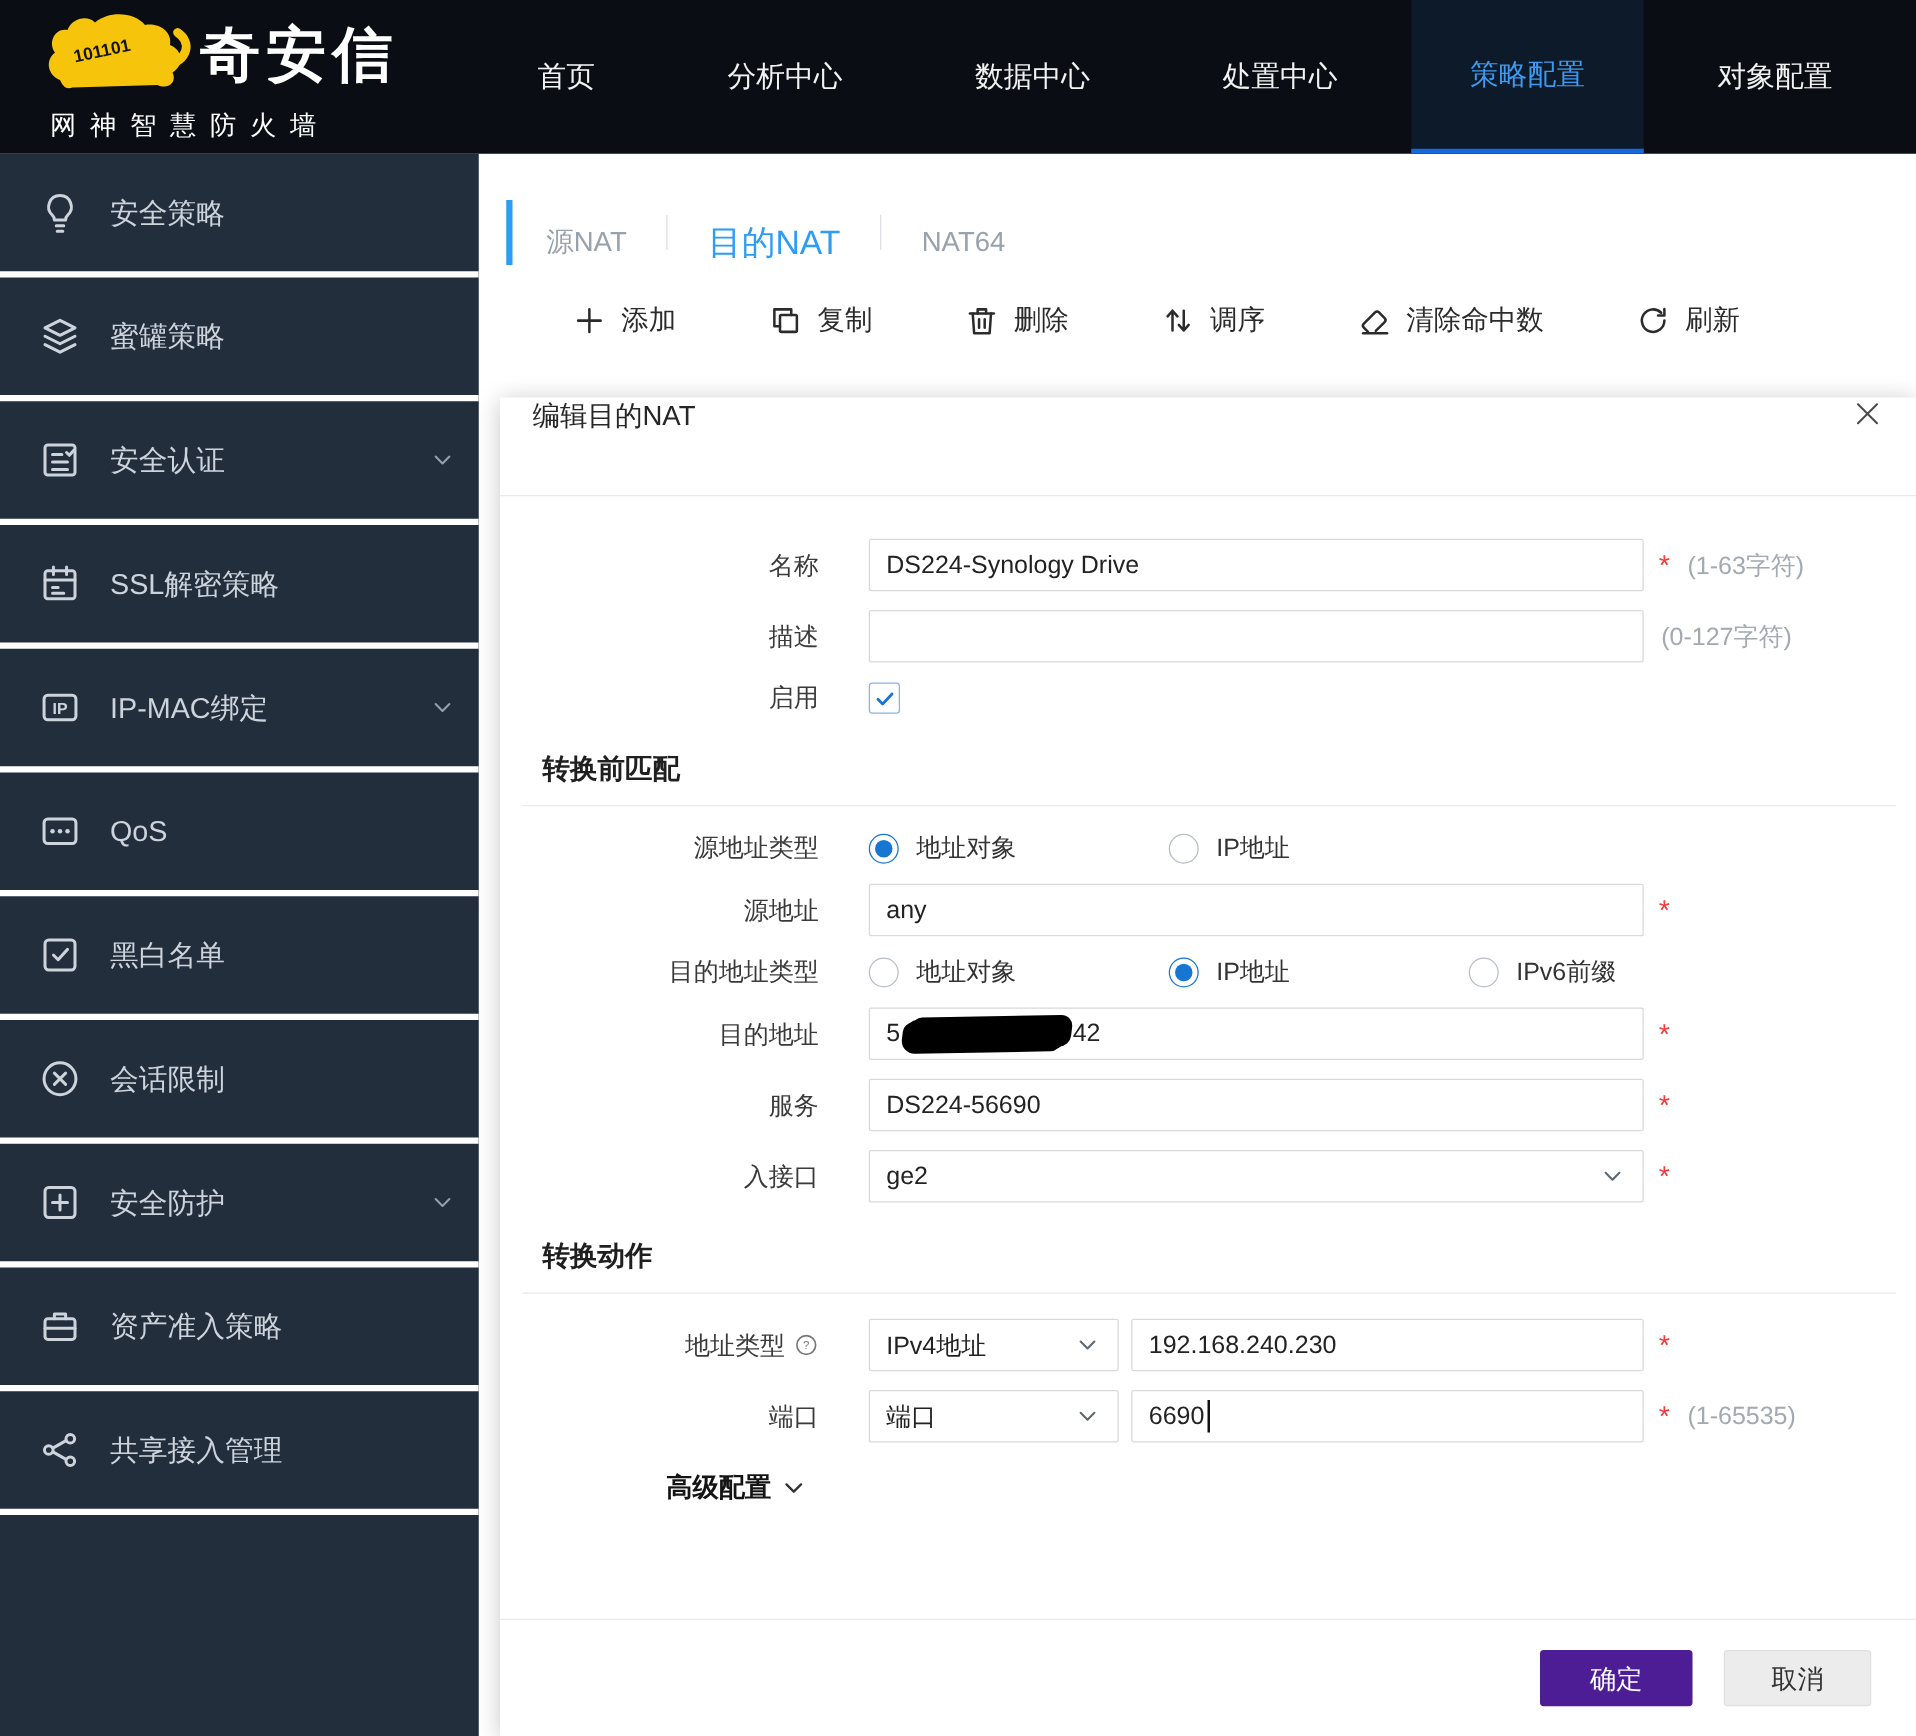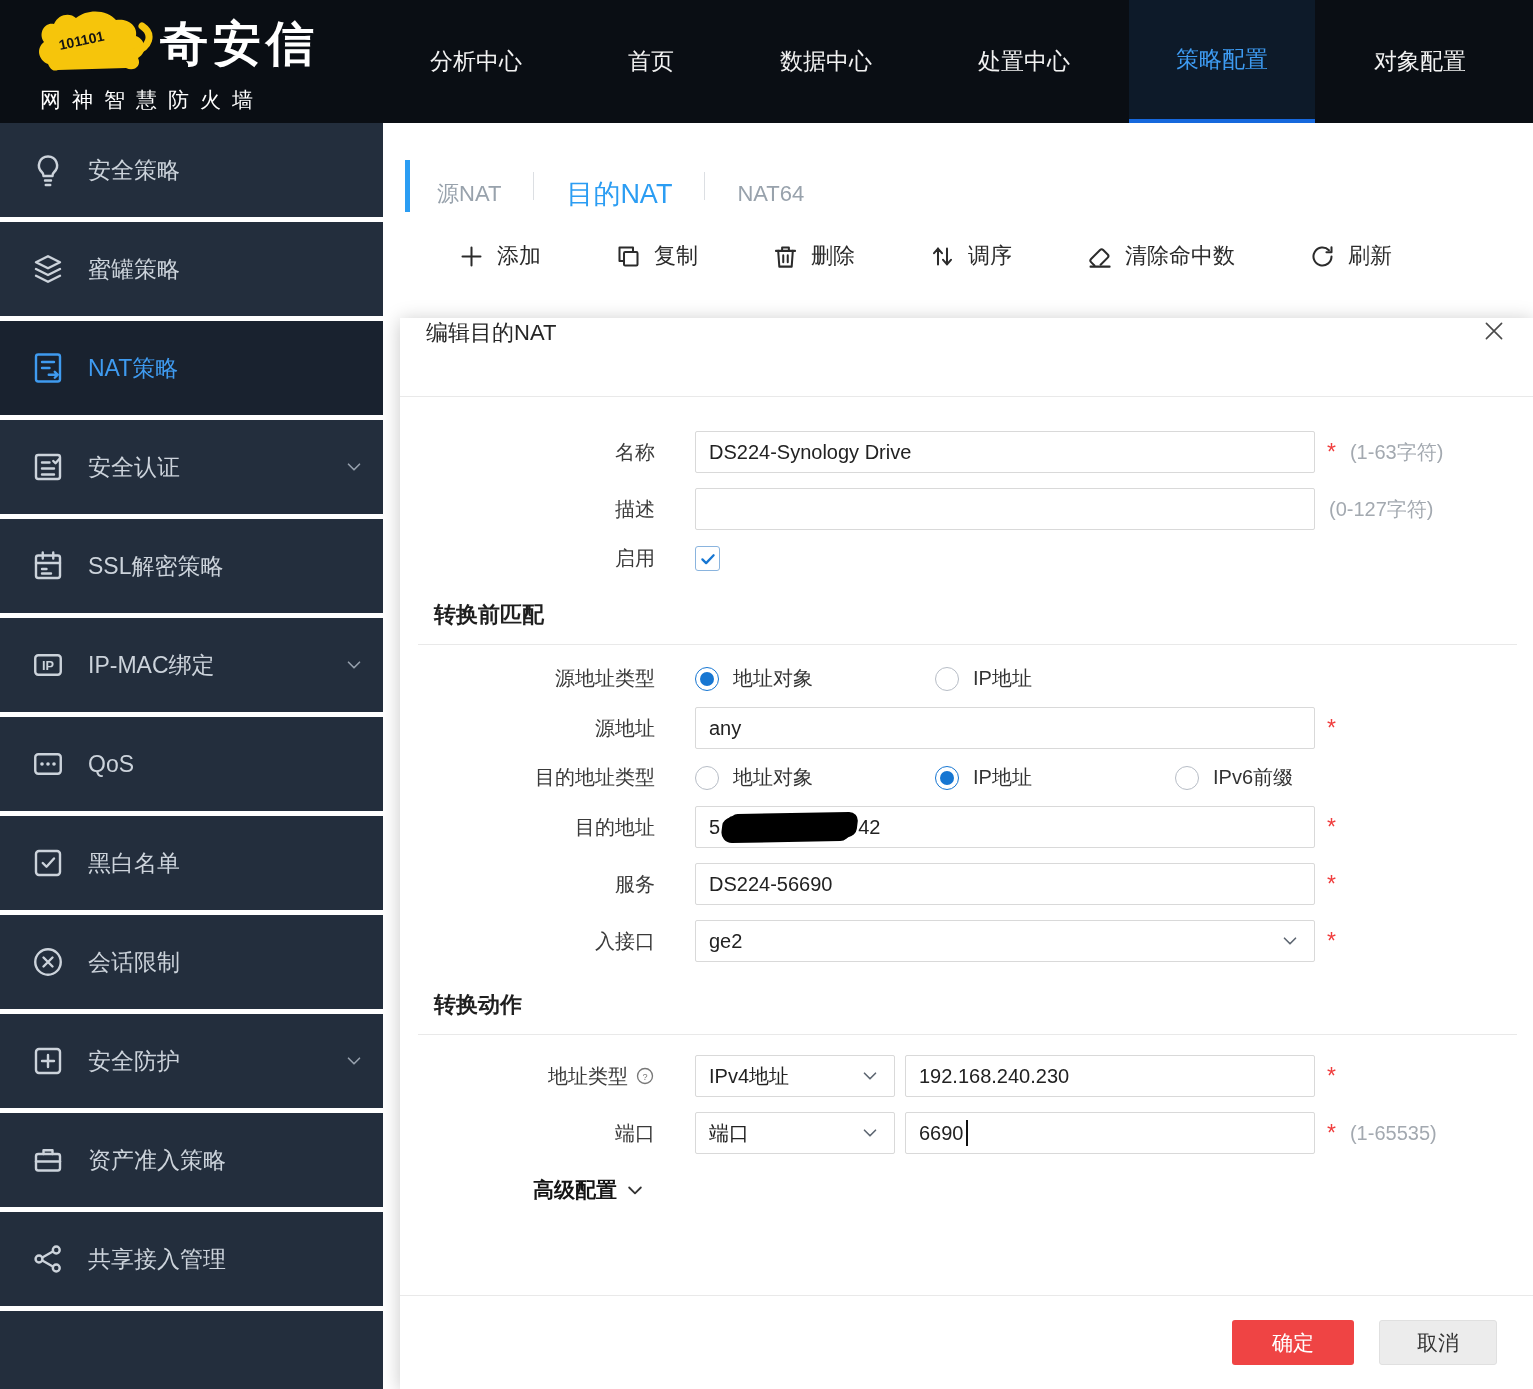--- a/index.html
+++ b/index.html
@@ -66,39 +66,39 @@
   .radio-opt { display:flex; align-items:center; gap:14px; width:240px; font-size:20px; color:#333; cursor:pointer; }
   .radio { width:24px; height:24px; border-radius:50%; border:1px solid #b7bdc6; background:#fff; position:relative; flex:none; }
   .radio.checked { border-color:#1676d2; }
   .radio.checked::after { content:""; position:absolute; inset:4px; border-radius:50%; background:#1676d2; }
   .redact { display:inline-block; width:128px; height:25px; background:#000; border-radius:7px 10px 8px 12px; margin:0 5px; transform:skewX(-8deg) rotate(-1deg); box-shadow:4px -2px 0 #000, -3px 2px 0 #000; }
   .caret { display:inline-block; width:2px; height:26px; background:#111; margin-left:2px; }
   .advanced { display:flex; align-items:center; gap:8px; margin:22px 0 0 133px; font-size:21px; font-weight:700; color:#141414; cursor:pointer; }
   .advanced svg { color:#333; }
   .modal-footer { flex:none; height:94px; border-top:1px solid #e9e9e9; display:flex; align-items:center; justify-content:flex-end; gap:25px; padding-right:36px; }
   .btn { height:45px; font-size:21px; border-radius:3px; cursor:pointer; font-family:inherit; }
-  .btn-primary { width:122px; background:#ef4444; color:#fff; border:none; }
+  .btn-primary { width:122px; background:#4c1d95; color:#fff; border:none; }
   .btn-default { width:118px; background:#ececec; color:#333; border:1px solid #e0e0e0; }
 </style>
 </head>
 <body>
 
 <header class="topbar">
   <div class="brand">
     <svg class="brand-icon" width="120" height="72" viewBox="0 0 120 72">
       <path fill="#f6c50b" d="M14 56 C4 52 2 40 10 34 C4 26 10 14 20 16 C24 6 36 4 42 10 C54 0 74 2 82 12 C94 10 104 18 102 28 C112 32 114 44 104 50 C108 58 100 64 92 60 L24 62 C18 64 16 60 14 56 Z"></path>
       <path fill="none" stroke="#f6c50b" stroke-width="7" stroke-linecap="round" d="M100 44 C116 40 120 26 108 18"></path>
       <text x="26" y="42" font-size="14" font-weight="bold" fill="#141414" transform="rotate(-12 26 42)">101101</text>
     </svg>
     <div class="brand-name">奇安信</div>
     <div class="brand-sub">网神智慧防火墙</div>
   </div>
   <nav class="nav">
+    <div class="nav-item">首页</div>
     <div class="nav-item">分析中心</div>
-    <div class="nav-item">首页</div>
     <div class="nav-item">数据中心</div>
     <div class="nav-item">处置中心</div>
     <div class="nav-item active">策略配置</div>
     <div class="nav-item">对象配置</div>
   </nav>
 </header>
 
 <aside class="sidebar">
   <div class="side-item">
     <svg class="icon" viewBox="0 0 24 24" fill="none" stroke="currentColor" stroke-width="1.6" stroke-linecap="round" stroke-linejoin="round">
@@ -107,28 +107,20 @@
       </svg>
     <span class="side-label">安全策略</span>
   </div>
   <div class="side-item">
     <svg class="icon" viewBox="0 0 24 24" fill="none" stroke="currentColor" stroke-width="1.6" stroke-linecap="round" stroke-linejoin="round">
         <path d="M12 3.5l8 4-8 4-8-4z"></path>
         <path d="M4 12l8 4 8-4"></path>
         <path d="M4 16.5l8 4 8-4"></path>
       </svg>
     <span class="side-label">蜜罐策略</span>
-  </div>
-  <div class="side-item active">
-    <svg class="icon" viewBox="0 0 24 24" fill="none" stroke="currentColor" stroke-width="1.6" stroke-linecap="round" stroke-linejoin="round">
-        <rect x="4" y="3" width="16" height="18" rx="1.5"></rect>
-        <path d="M8 8h8M8 12h5"></path>
-        <path d="M12.5 16.5h6m0 0l-2-2m2 2l-2 2"></path>
-      </svg>
-    <span class="side-label">NAT策略</span>
   </div>
   <div class="side-item">
     <svg class="icon" viewBox="0 0 24 24" fill="none" stroke="currentColor" stroke-width="1.6" stroke-linecap="round" stroke-linejoin="round">
         <rect x="4" y="4" width="16" height="16" rx="1.5"></rect>
         <path d="M8 9h5M8 13h8M8 17h8"></path>
         <path d="M15.5 8l1.5 1.5 2.5-2.8"></path>
       </svg>
     <span class="side-label">安全认证</span>
     <svg class="chev" width="22" height="22" viewBox="0 0 24 24" fill="none" stroke="currentColor" stroke-width="1.8" stroke-linecap="round" stroke-linejoin="round">
         <path d="M6 9l6 6 6-6"></path>

